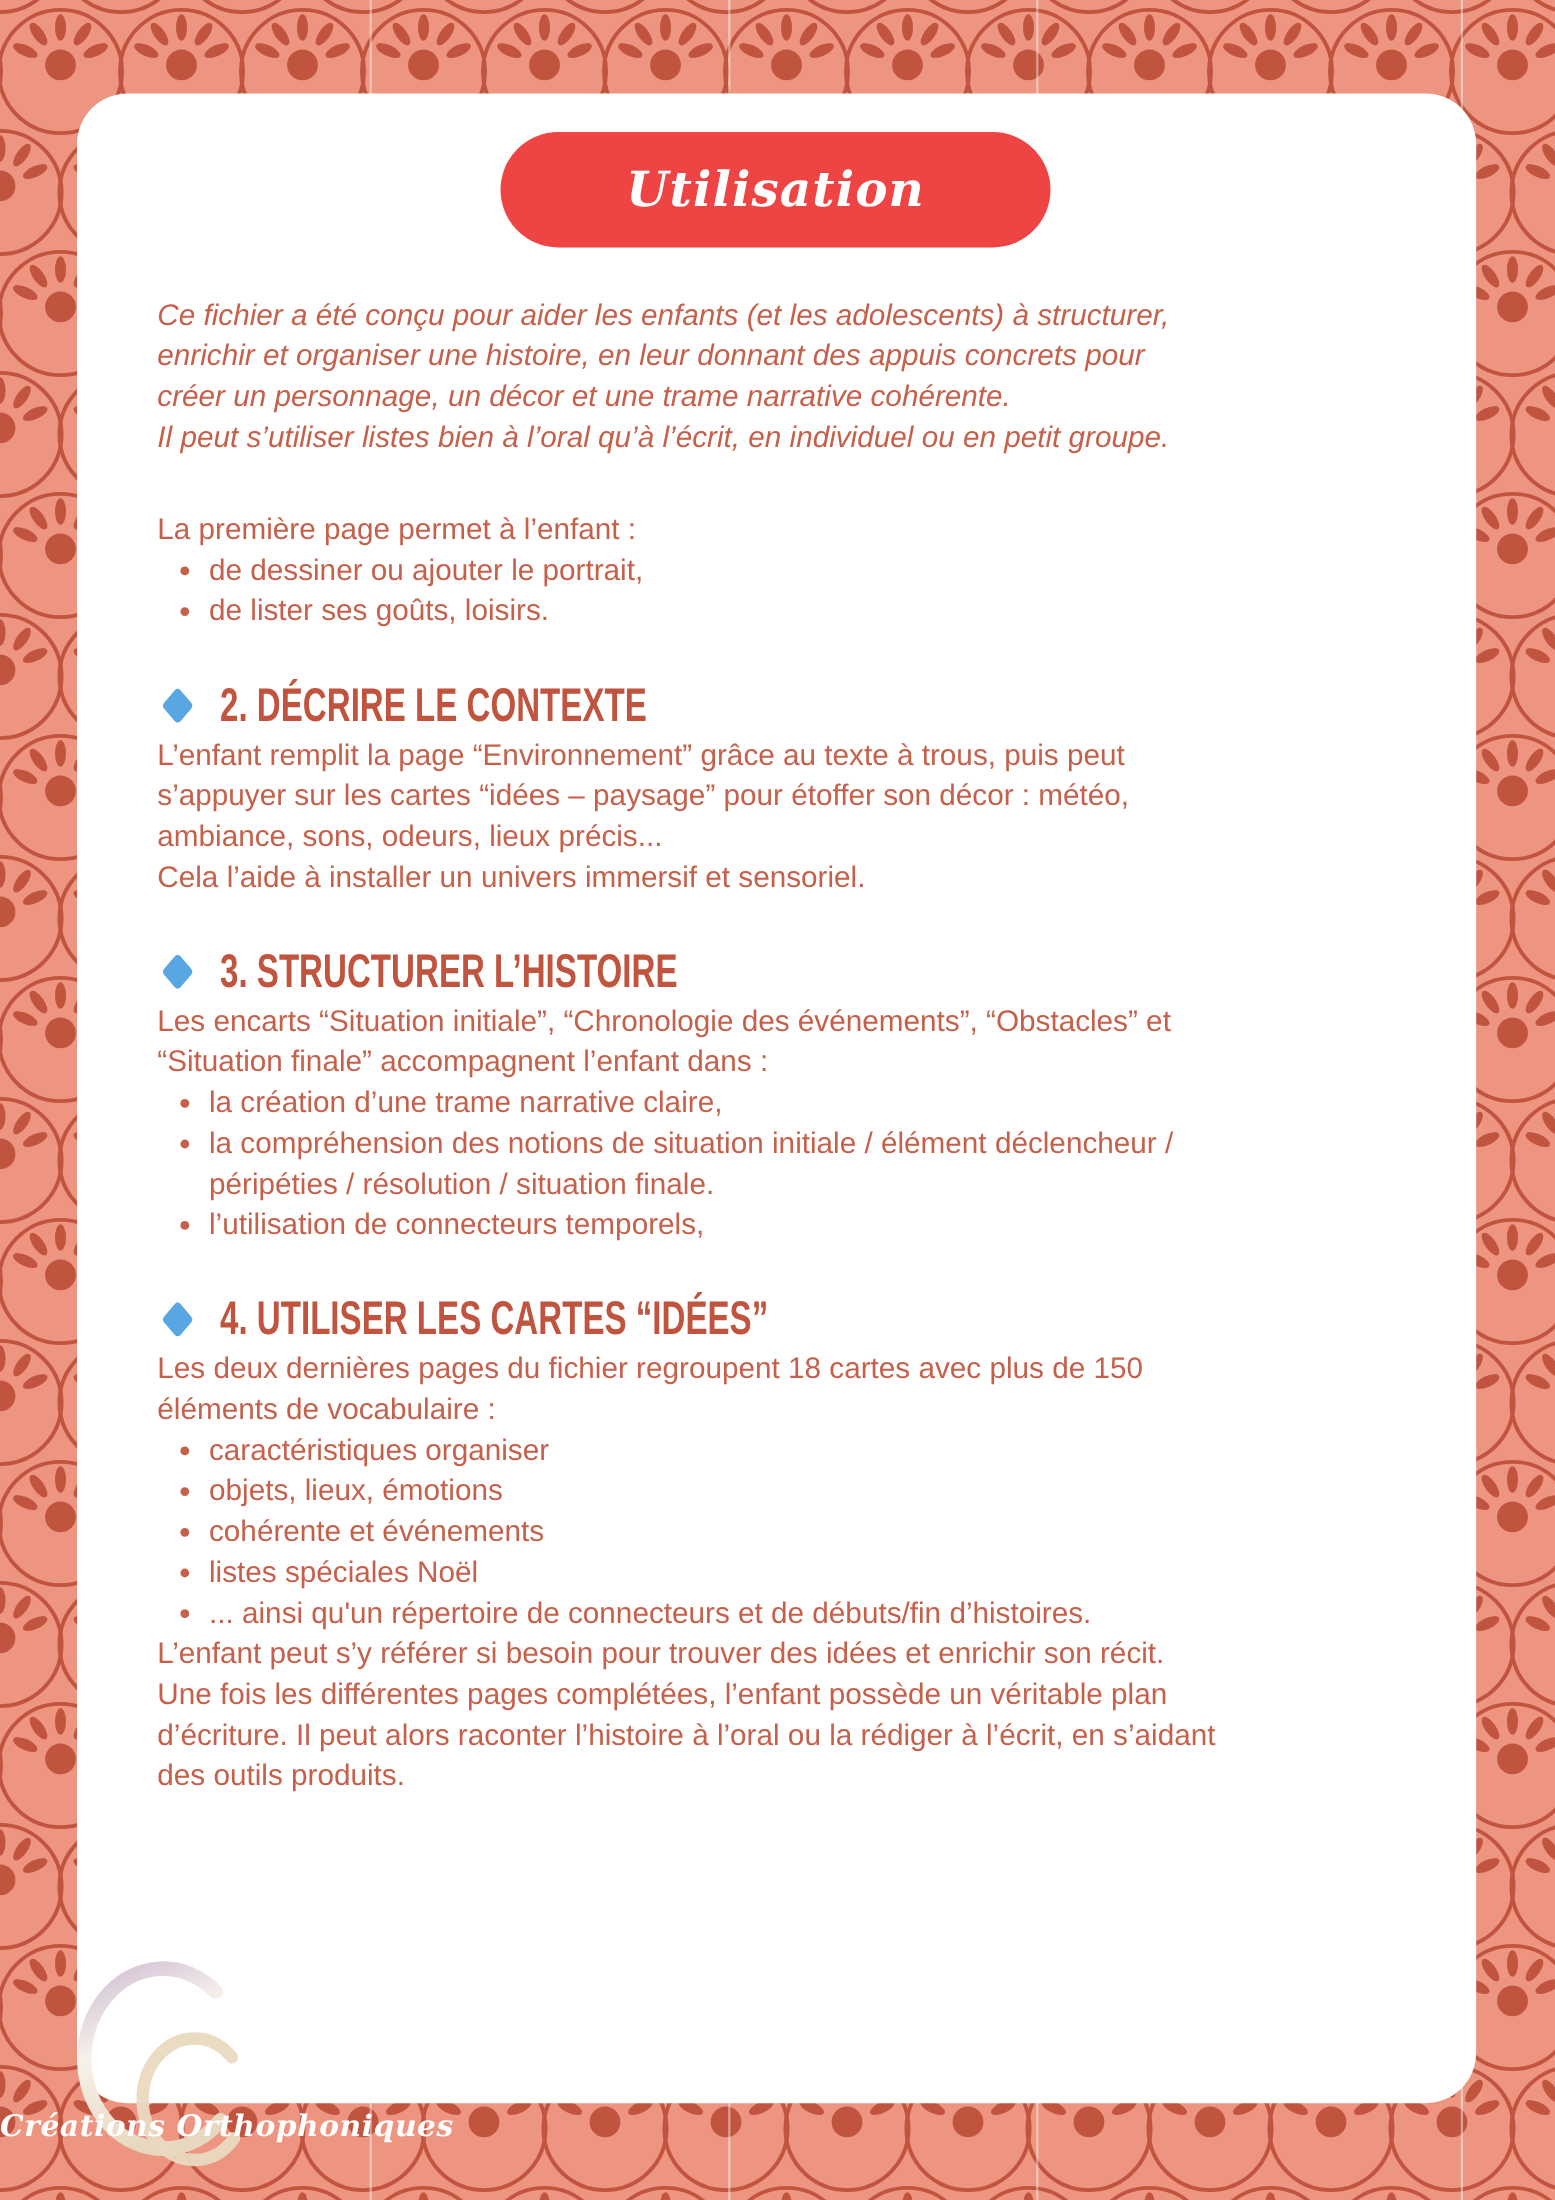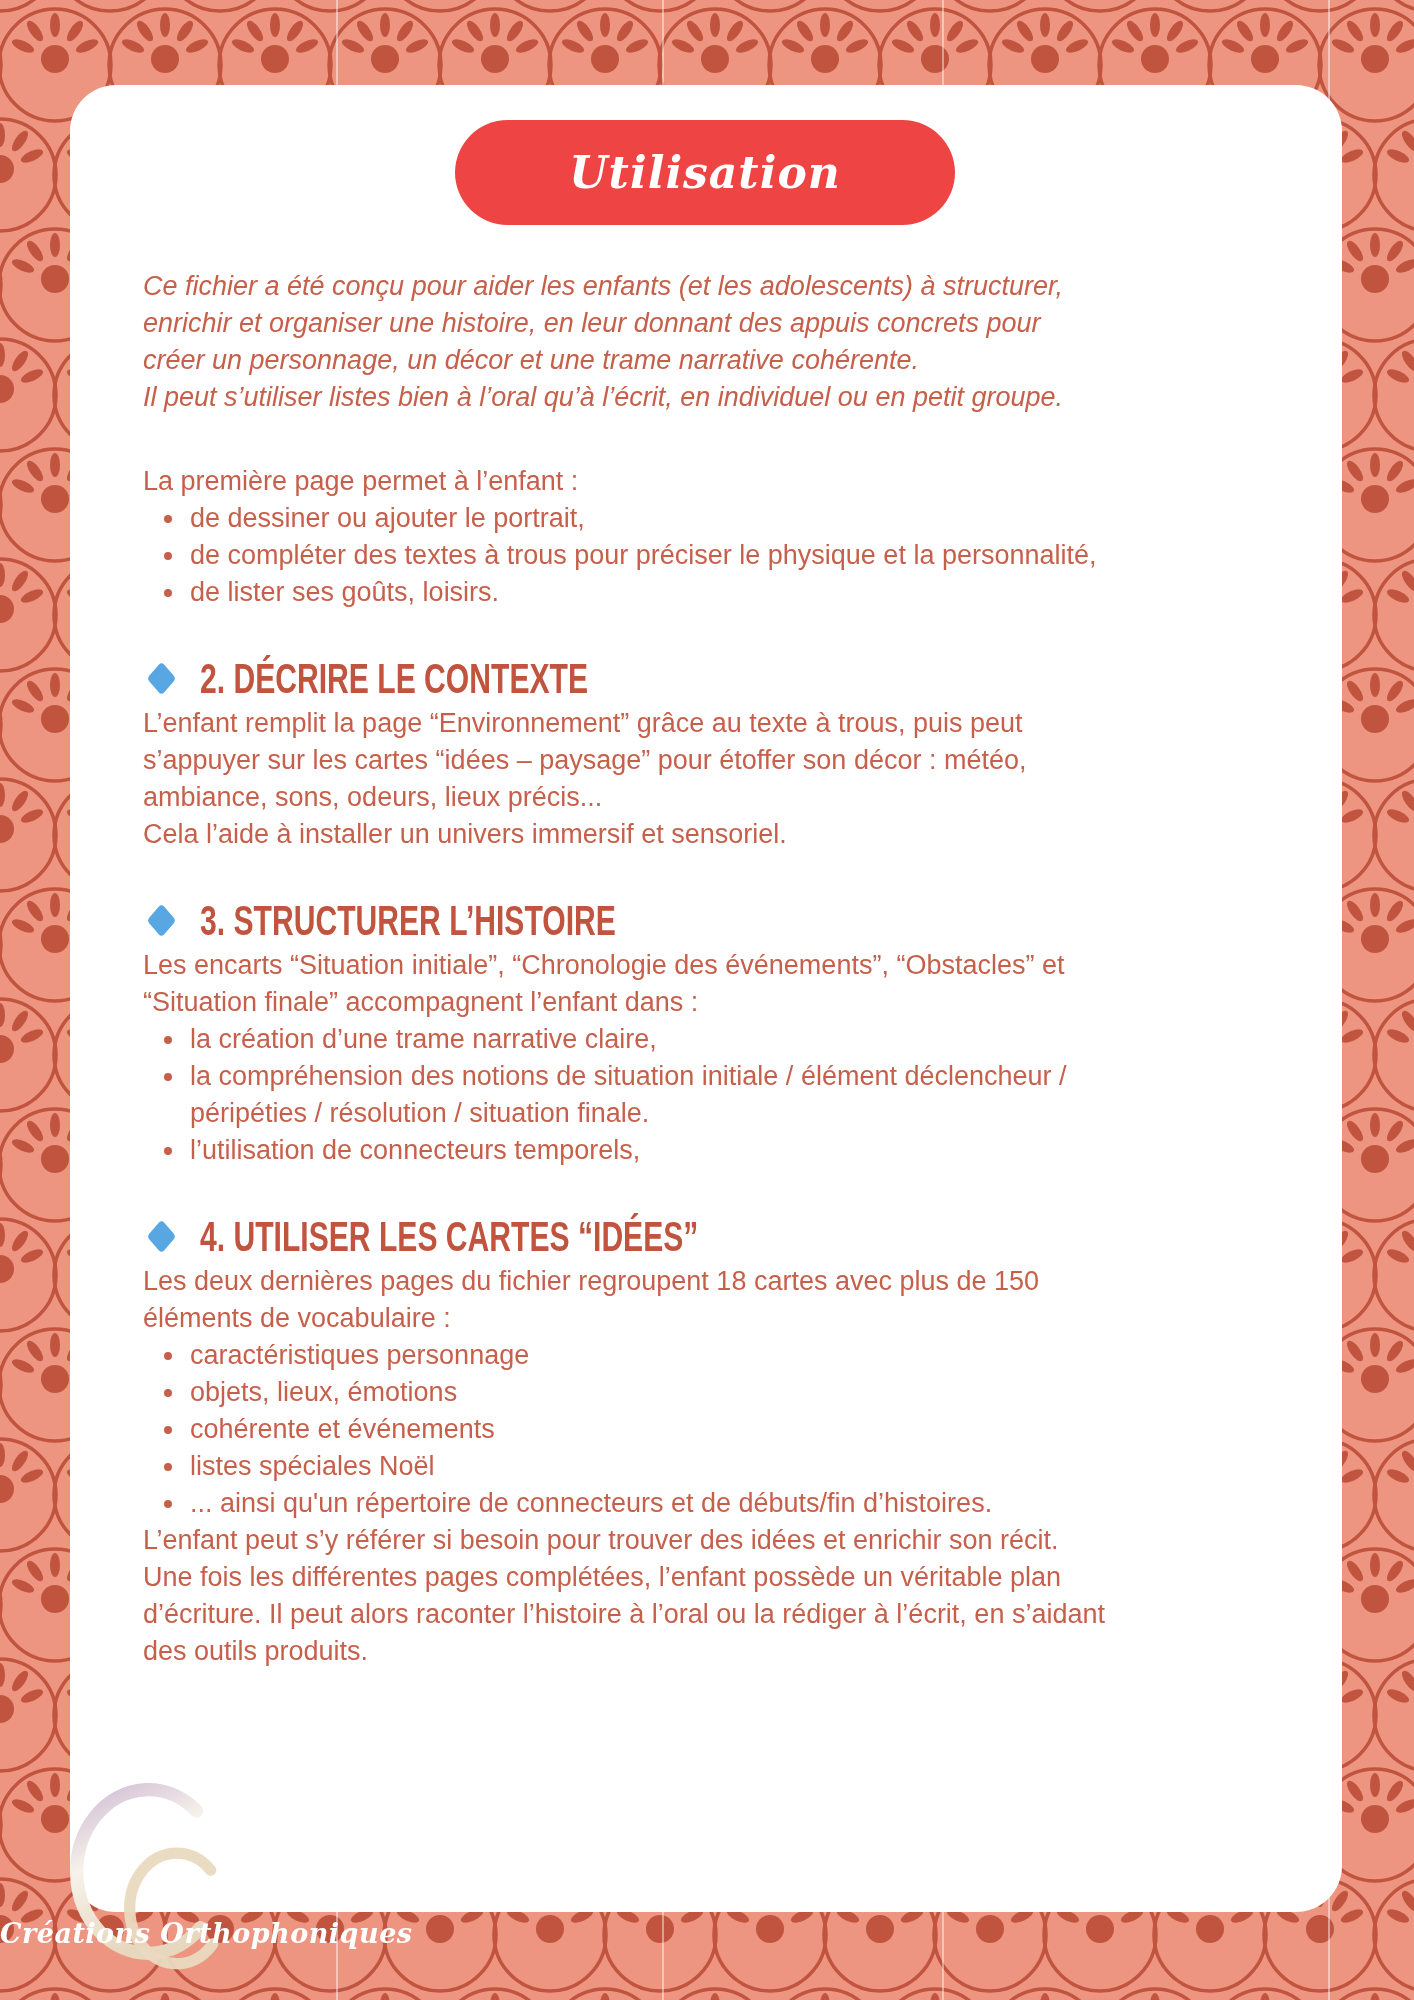--- a/index.html
+++ b/index.html
@@ -81,21 +81,20 @@
 
     <p class="intro">Ce fichier a été conçu pour aider les enfants (et les adolescents) à structurer,
 enrichir et organiser une histoire, en leur donnant des appuis concrets pour
 créer un personnage, un décor et une trame narrative cohérente.</p>
     <p class="intro">Il peut s’utiliser listes bien à l’oral qu’à l’écrit, en individuel ou en petit groupe.</p>
 
     <div class="section">
       <p class="sec-p">La première page permet à l’enfant :</p>
       <ul>
         <li><span>de dessiner ou ajouter le portrait,</span></li>
-        <li><span>de compléter des textes à trous pour préciser le physique et la personnalité,</span></li>
         <li><span>de lister ses goûts, loisirs.</span></li>
       </ul>
     </div>
 
     <div class="section">
       <div class="heading-row">
         <span class="diamond"></span>
         <h2 class="heading"><span class="cond">2. DÉCRIRE LE CONTEXTE</span></h2>
       </div>
       <p class="sec-p">L’enfant remplit la page “Environnement” grâce au texte à trous, puis peut
@@ -120,21 +119,21 @@
     </div>
 
     <div class="section">
       <div class="heading-row">
         <span class="diamond"></span>
         <h2 class="heading"><span class="cond">4. UTILISER LES CARTES “IDÉES”</span></h2>
       </div>
       <p class="sec-p">Les deux dernières pages du fichier regroupent 18 cartes avec plus de 150
 éléments de vocabulaire :</p>
       <ul>
-        <li><span>caractéristiques personnage</span></li>
+        <li><span>caractéristiques organiser</span></li>
         <li><span>objets, lieux, émotions</span></li>
         <li><span>cohérente et événements</span></li>
         <li><span>listes spéciales Noël</span></li>
         <li><span>... ainsi qu'un répertoire de connecteurs et de débuts/fin d’histoires.</span></li>
       </ul>
       <p>L’enfant peut s’y référer si besoin pour trouver des idées et enrichir son récit.</p>
       <p>Une fois les différentes pages complétées, l’enfant possède un véritable plan
 d’écriture. Il peut alors raconter l’histoire à l’oral ou la rédiger à l’écrit, en s’aidant
 des outils produits.</p>
     </div>

